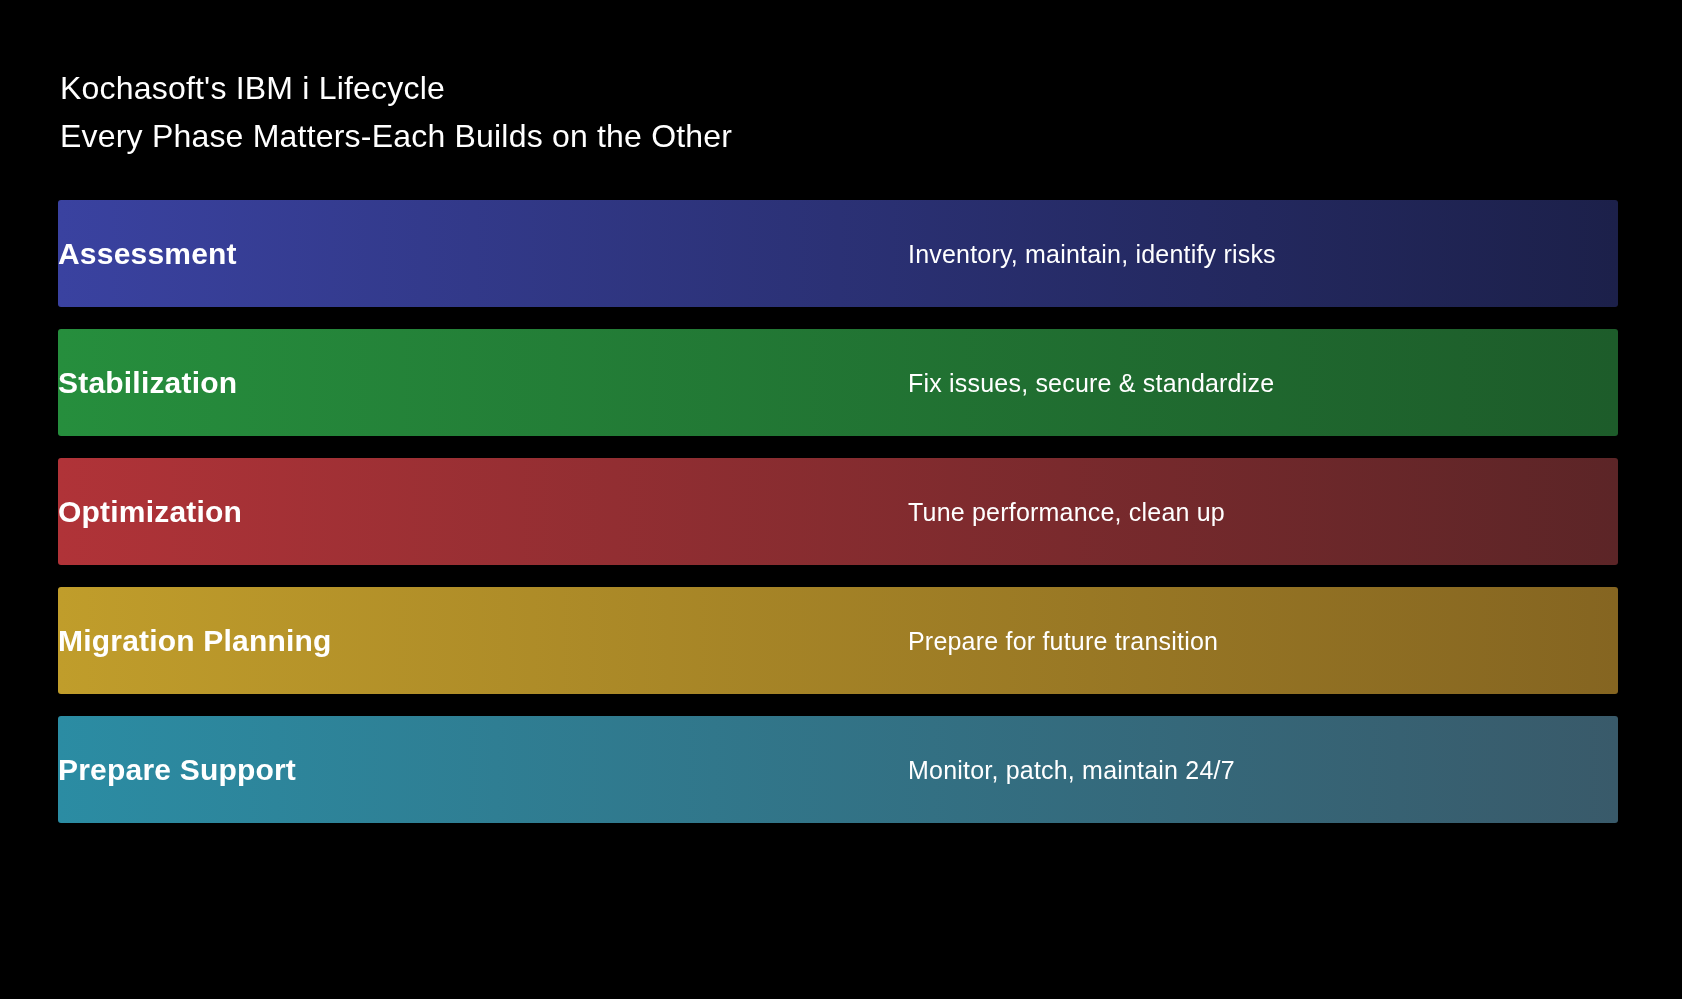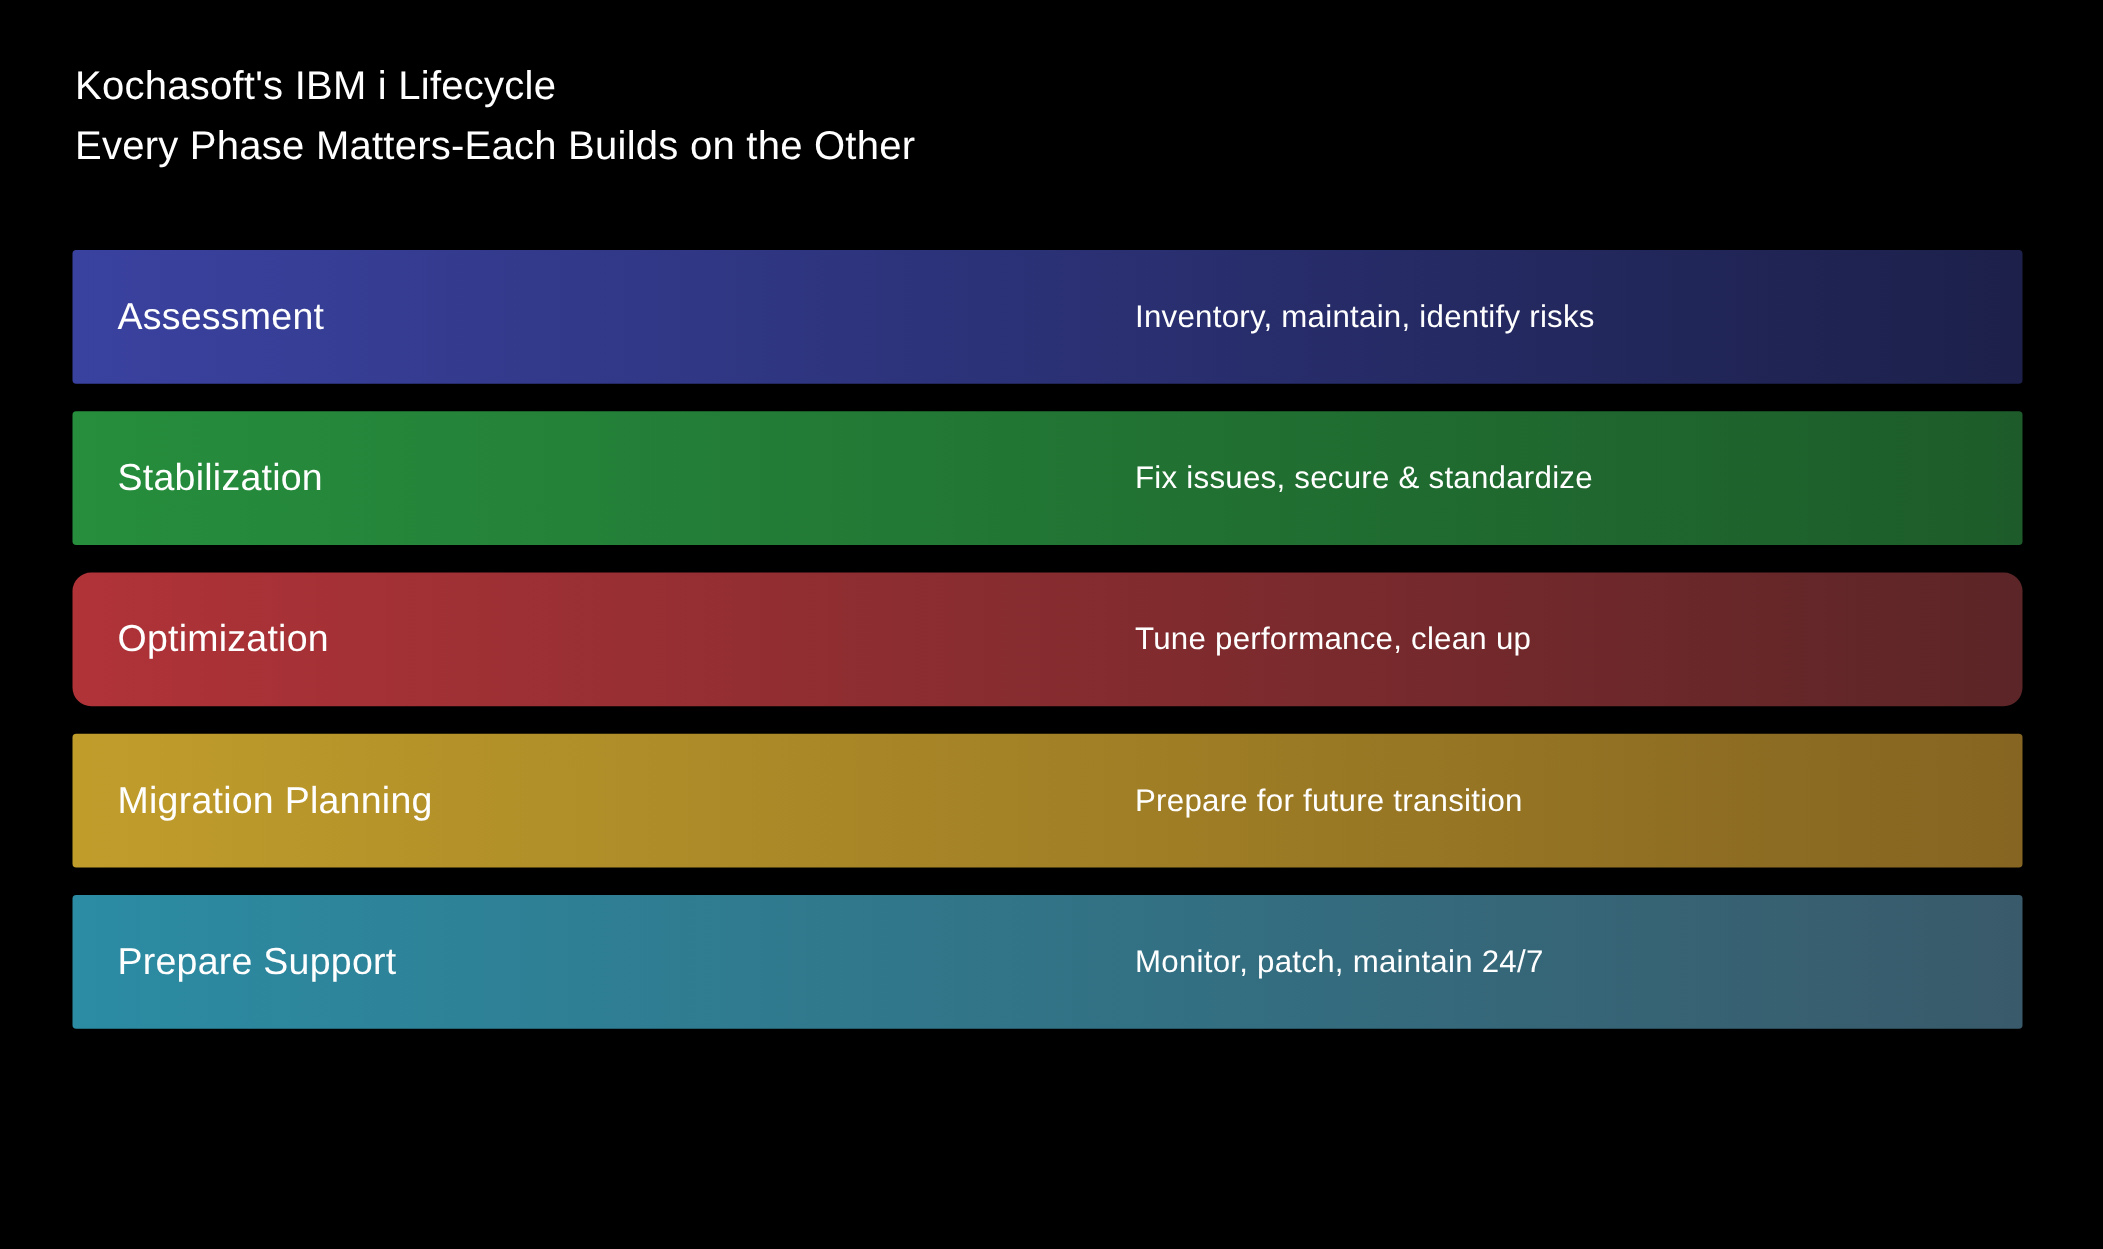--- a/index.html
+++ b/index.html
@@ -11,21 +11,21 @@
     position: relative;
     width: 1682px;
     height: 999px;
     overflow: hidden;
     font-family: "Liberation Sans", sans-serif;
     color: #ffffff;
   }
   .page-title {
     position: absolute;
     left: 60px;
-    top: 44px;
+    top: 64px;
     font-size: 32px;
     font-weight: 500;
     line-height: 48px;
     letter-spacing: 0.2px;
     color: #ffffff;
   }
   .bars {
     position: absolute;
     left: 58px;
     top: 200px;
@@ -34,23 +34,22 @@
   .bar {
     position: relative;
     height: 107px;
     margin-bottom: 22px;
     border-radius: 3px;
     display: flex;
     align-items: center;
     background: #333333; 
   }
   .bar-label {
-    padding-left: 36px;
     font-size: 30px;
-    font-weight: 400;
+    font-weight: 700;
     letter-spacing: 0.2px;
     color: #ffffff;
     white-space: nowrap;
   }
   .bar-desc {
     position: absolute;
     left: 850px;
     top: 50%;
     transform: translateY(-50%);
     font-size: 25px;
@@ -70,21 +69,21 @@
 
 <div class="bars">
   <div class="bar" style="background: linear-gradient(90deg, rgb(58, 66, 160), rgb(28, 32, 74));">
     <span class="bar-label">Assessment</span>
     <span class="bar-desc">Inventory, maintain, identify risks</span>
   </div>
   <div class="bar" style="background: linear-gradient(90deg, rgb(38, 142, 61), rgb(29, 92, 42));">
     <span class="bar-label">Stabilization</span>
     <span class="bar-desc">Fix issues, secure &amp; standardize</span>
   </div>
-  <div class="bar" style="background: linear-gradient(90deg, rgb(176, 51, 56), rgb(92, 37, 39)); border-radius: 15px;">
+  <div class="bar" style="background: linear-gradient(90deg, rgb(176, 51, 56), rgb(92, 37, 39));">
     <span class="bar-label">Optimization</span>
     <span class="bar-desc">Tune performance, clean up</span>
   </div>
   <div class="bar" style="background: linear-gradient(90deg, rgb(192, 157, 43), rgb(133, 101, 33));">
     <span class="bar-label">Migration Planning</span>
     <span class="bar-desc">Prepare for future transition</span>
   </div>
   <div class="bar" style="background: linear-gradient(90deg, rgb(43, 140, 163), rgb(57, 90, 106));">
     <span class="bar-label">Prepare Support</span>
     <span class="bar-desc">Monitor, patch, maintain 24/7</span>

